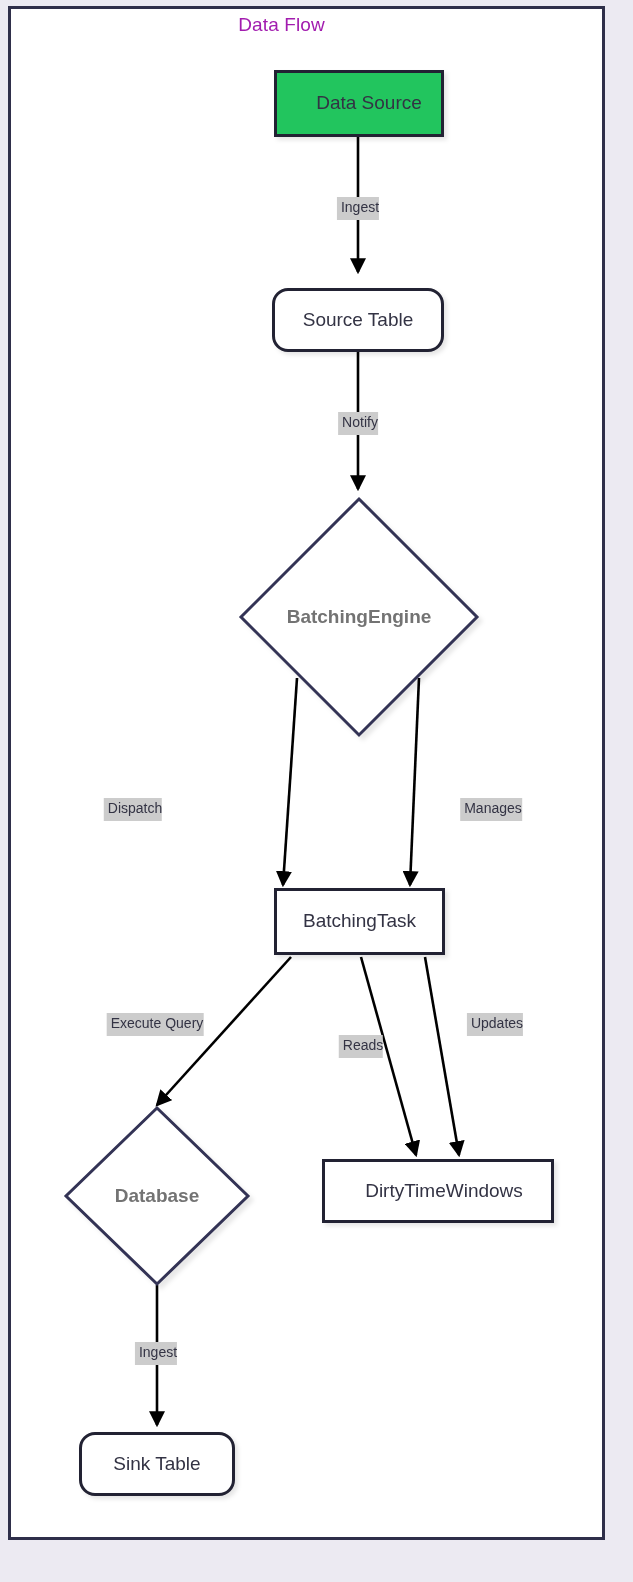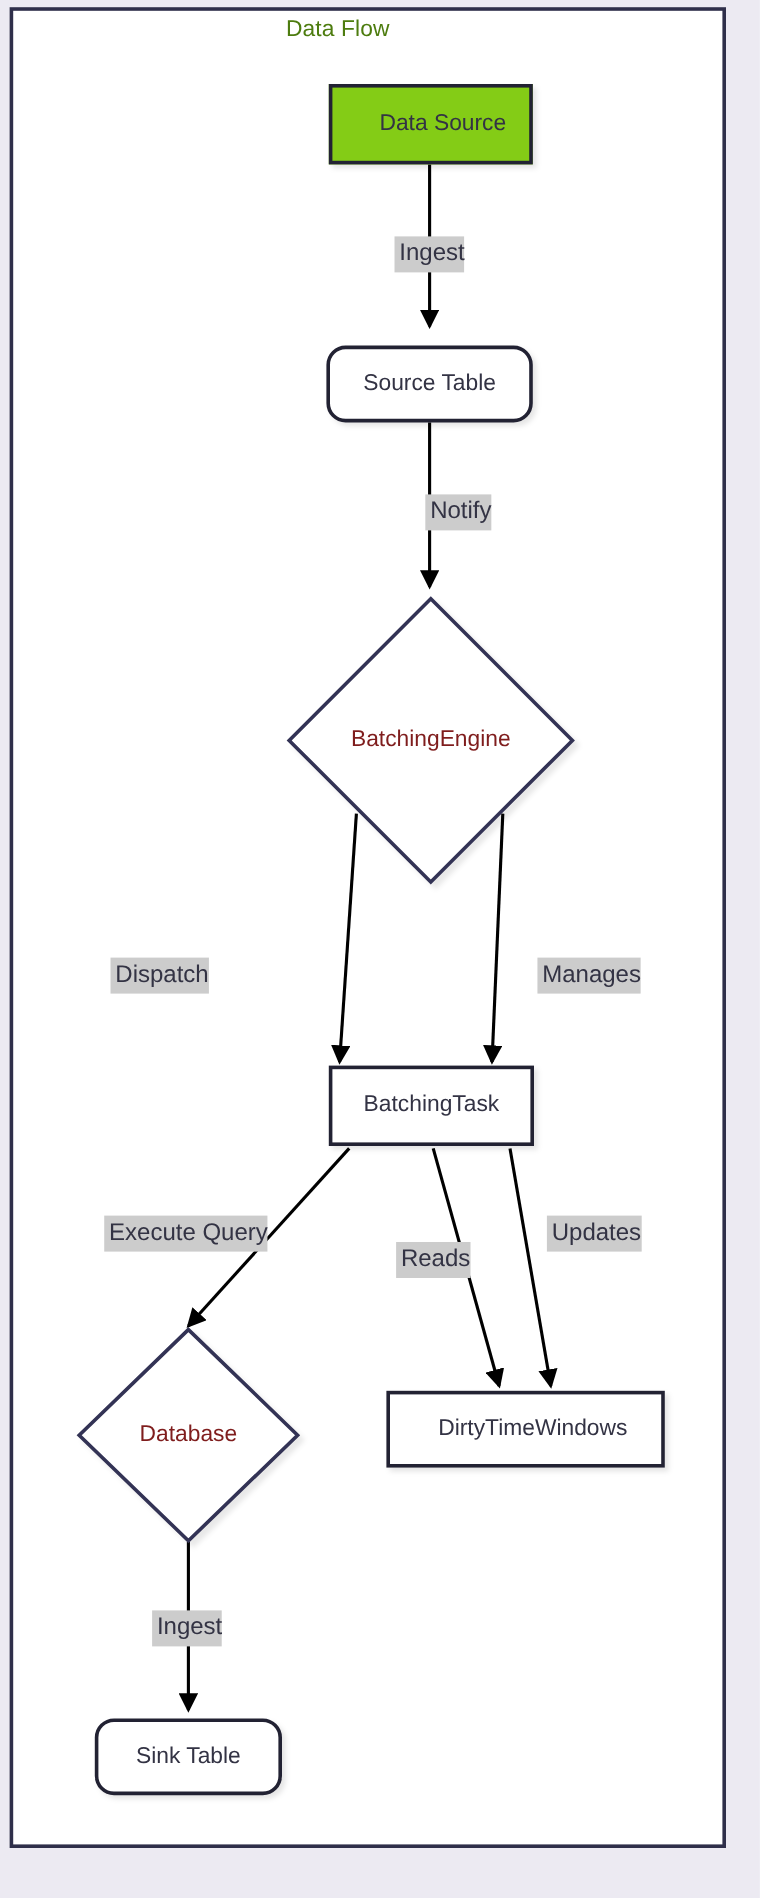--- a/index.html
+++ b/index.html
@@ -23,21 +23,21 @@
     border: 3px solid #2f2f4a;
     box-sizing: border-box;
   }
   #diagram-title {
     position: absolute;
     left: 0;
     top: 14px;
     width: 563px;
     text-align: center;
     font-size: 19px;
-    color: #4d7c0f;
+    color: #a21caf;
     letter-spacing: 0.1px;
   }
   #canvas {
     position: absolute;
     left: 0;
     top: 0;
     width: 633px;
     height: 1582px;
     pointer-events: none;
   }
@@ -55,21 +55,21 @@
     line-height: 1.2;
     background: #ffffff;
     border: 2.6px solid #333355;
     filter: drop-shadow(3px 3px 2px rgba(0,0,0,0.10));
   }
   .node.rect { border-radius: 0; }
   .node.stadium { border-radius: 16px; }
   .node.emph { border-color: #222233; border-width: 3px; }
 
   .node.fill-source {
-    background: #84cc16;
+    background: #22c55e;
     border-color: #222233;
     border-width: 3px;
     padding-left: 20px;
   }
   .node.fill-sink {
     background: #ffffff;
     border-color: #222233;
     border-width: 3px;
   }
 
@@ -84,31 +84,32 @@
     width: 100%; height: 100%;
     box-sizing: border-box;
   }
   .diamond-label {
     position: absolute;
     left: 0; top: 0;
     width: 100%; height: 100%;
     display: flex;
     align-items: center;
     justify-content: center;
-    color: #7f1d1d;
+    color: #737373;
     font-size: 19px;
     white-space: nowrap;
+    font-weight: bold;
   }
 
   
   .edge-label {
     position: absolute;
     background: #cccccc;
     color: #333344;
-    font-size: 20px;
+    font-size: 14px;
     line-height: 1.25;
     padding: 2px 0 3px 4px;
     white-space: nowrap;
     transform: translateX(-50%);
     box-sizing: border-box;
   }
 </style>
 </head>
 <body>
 
@@ -169,21 +170,21 @@
 <div class="node rect emph" style="left:322px; top:1159px; width:232px; height:64px;padding-left:12px;">
   <span>DirtyTimeWindows</span>
 </div>
 
 <div class="node stadium fill-sink" style="left:79px; top:1432px; width:156px; height:64px;">
   <span>Sink Table</span>
 </div>
 
 <div class="edge-label" style="left:358px; top:197px;">Ingest</div>
 
-<div class="edge-label" style="left:358px; top:412px;margin-left:24px;">Notify</div>
+<div class="edge-label" style="left:358px; top:412px;">Notify</div>
 
 <div class="edge-label" style="left:133px; top:798px;">Dispatch</div>
 
 <div class="edge-label" style="left:491px; top:798px;">Manages</div>
 
 <div class="edge-label" style="left:155px; top:1013px;">Execute Query</div>
 
 <div class="edge-label" style="left:361px; top:1013px;margin-top:22px;">Reads</div>
 
 <div class="edge-label" style="left:495px; top:1013px;">Updates</div>

